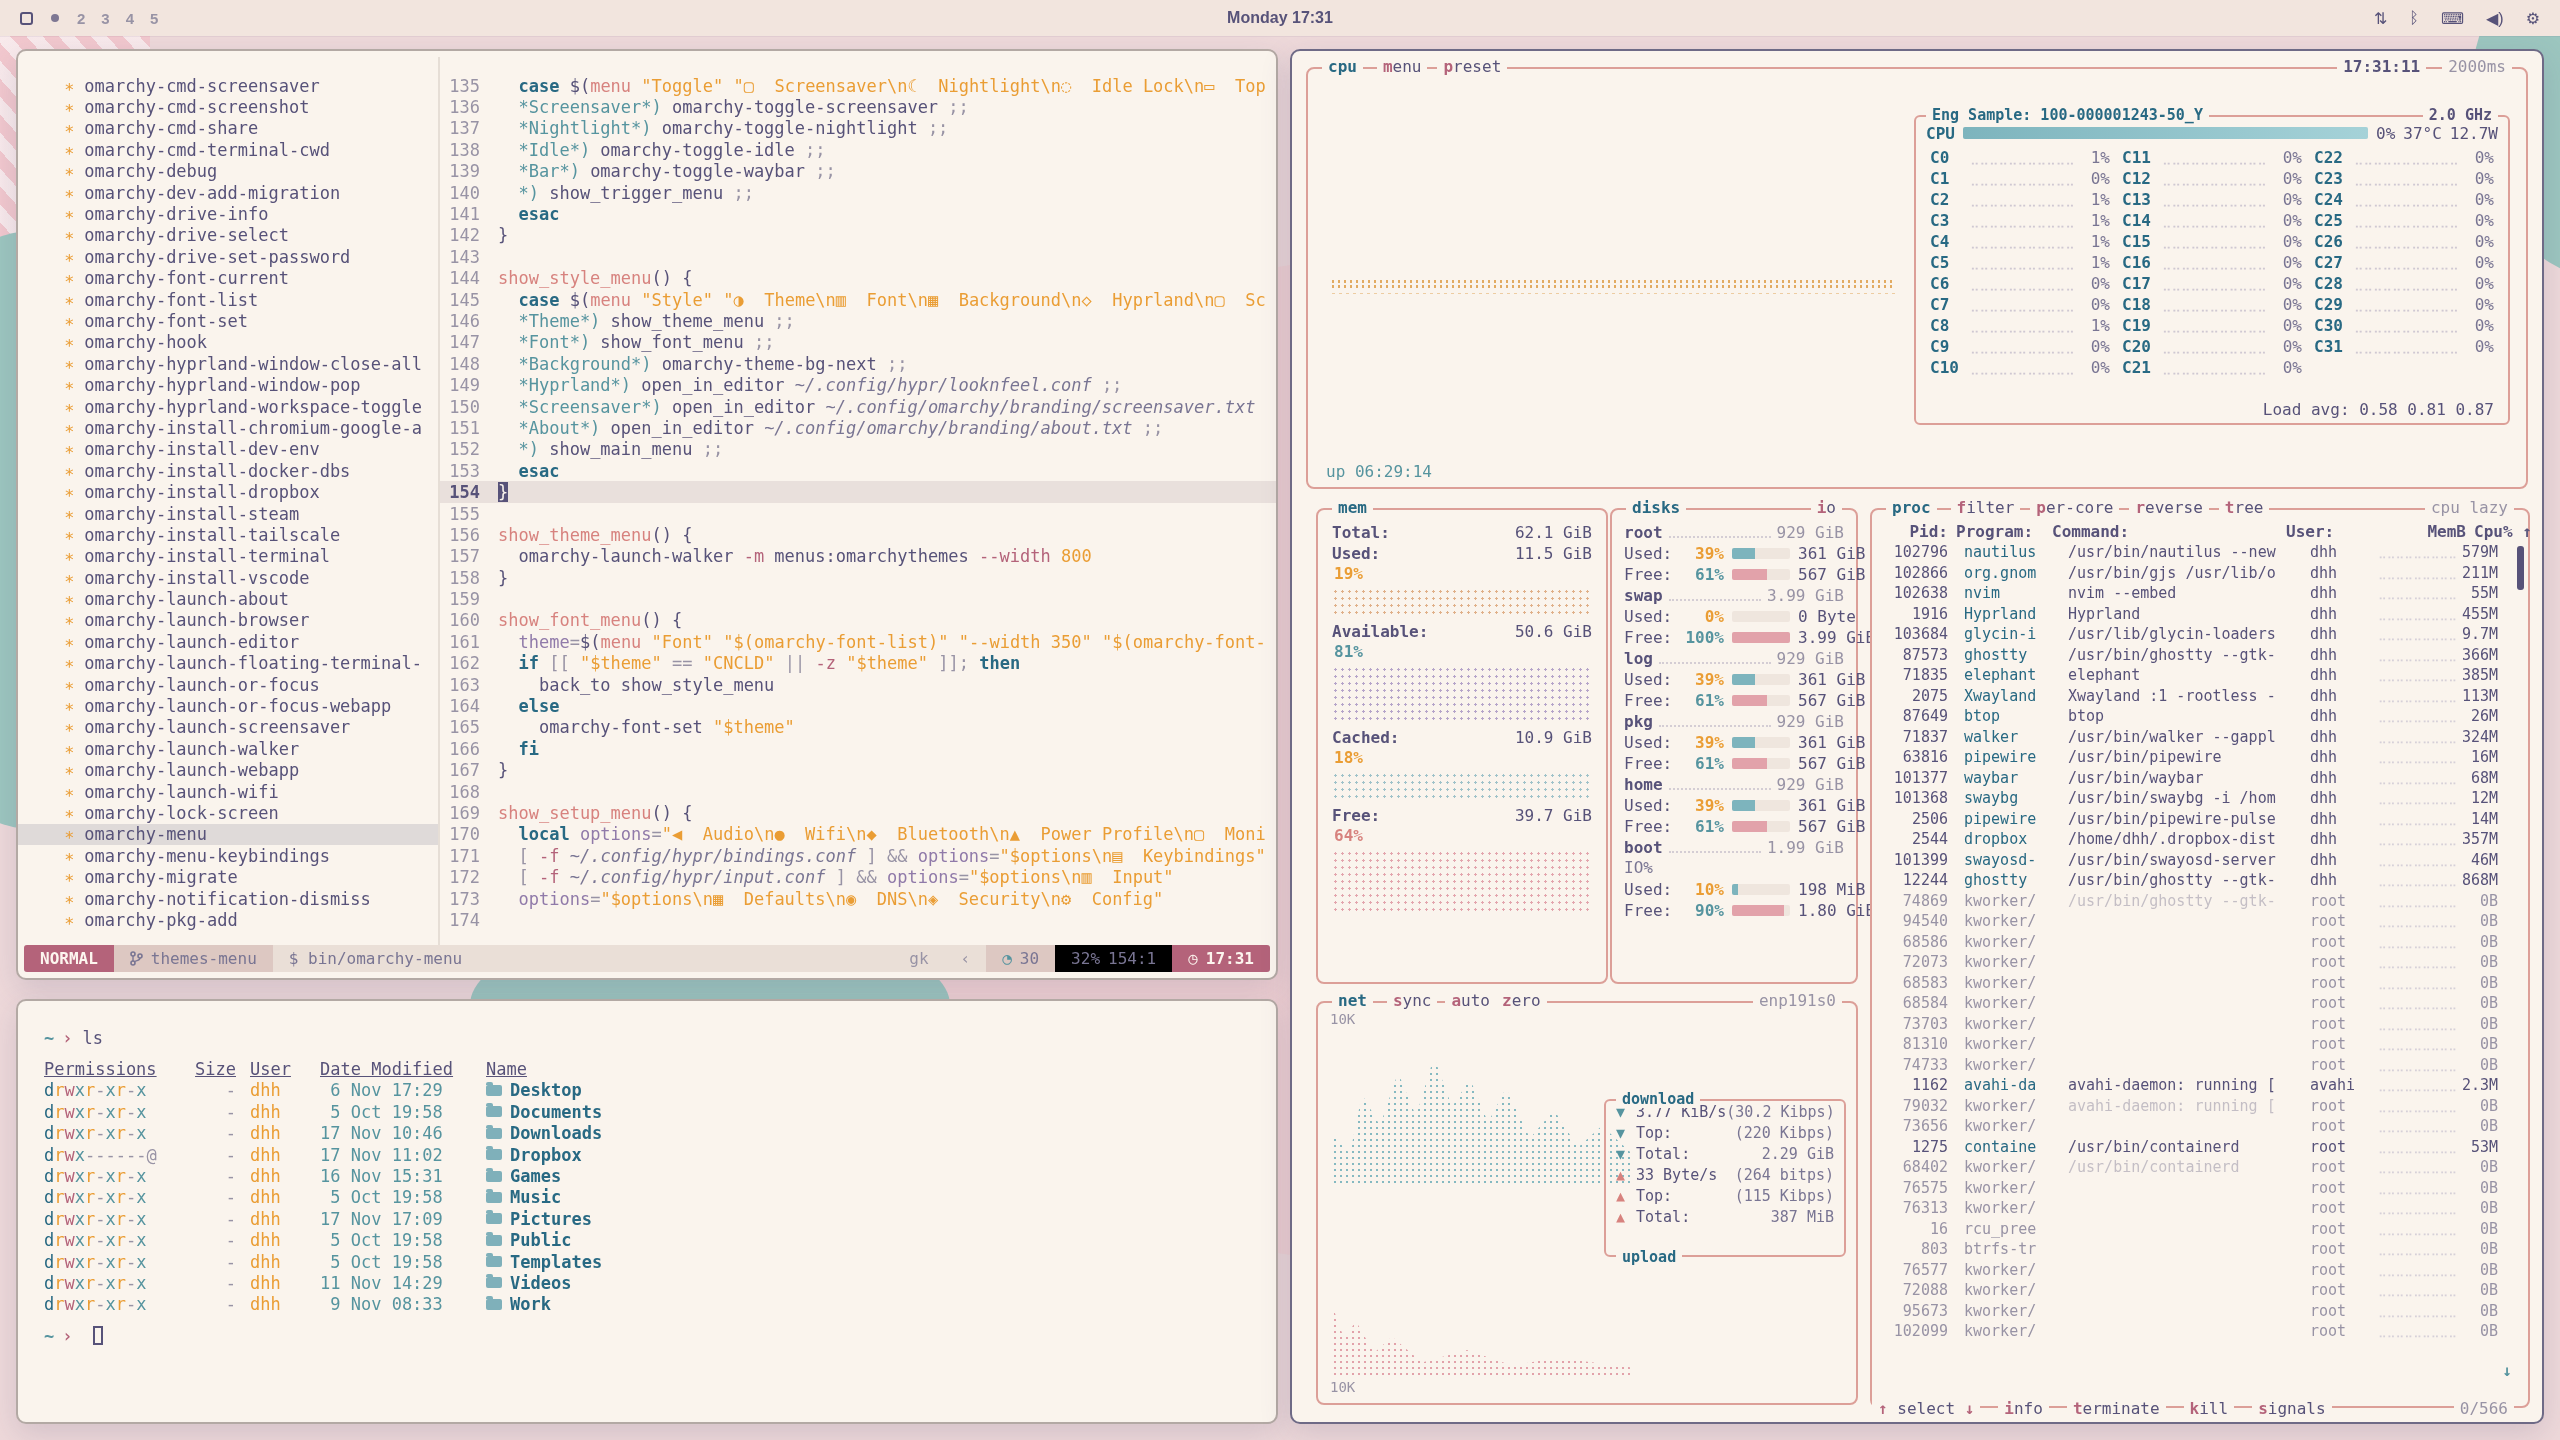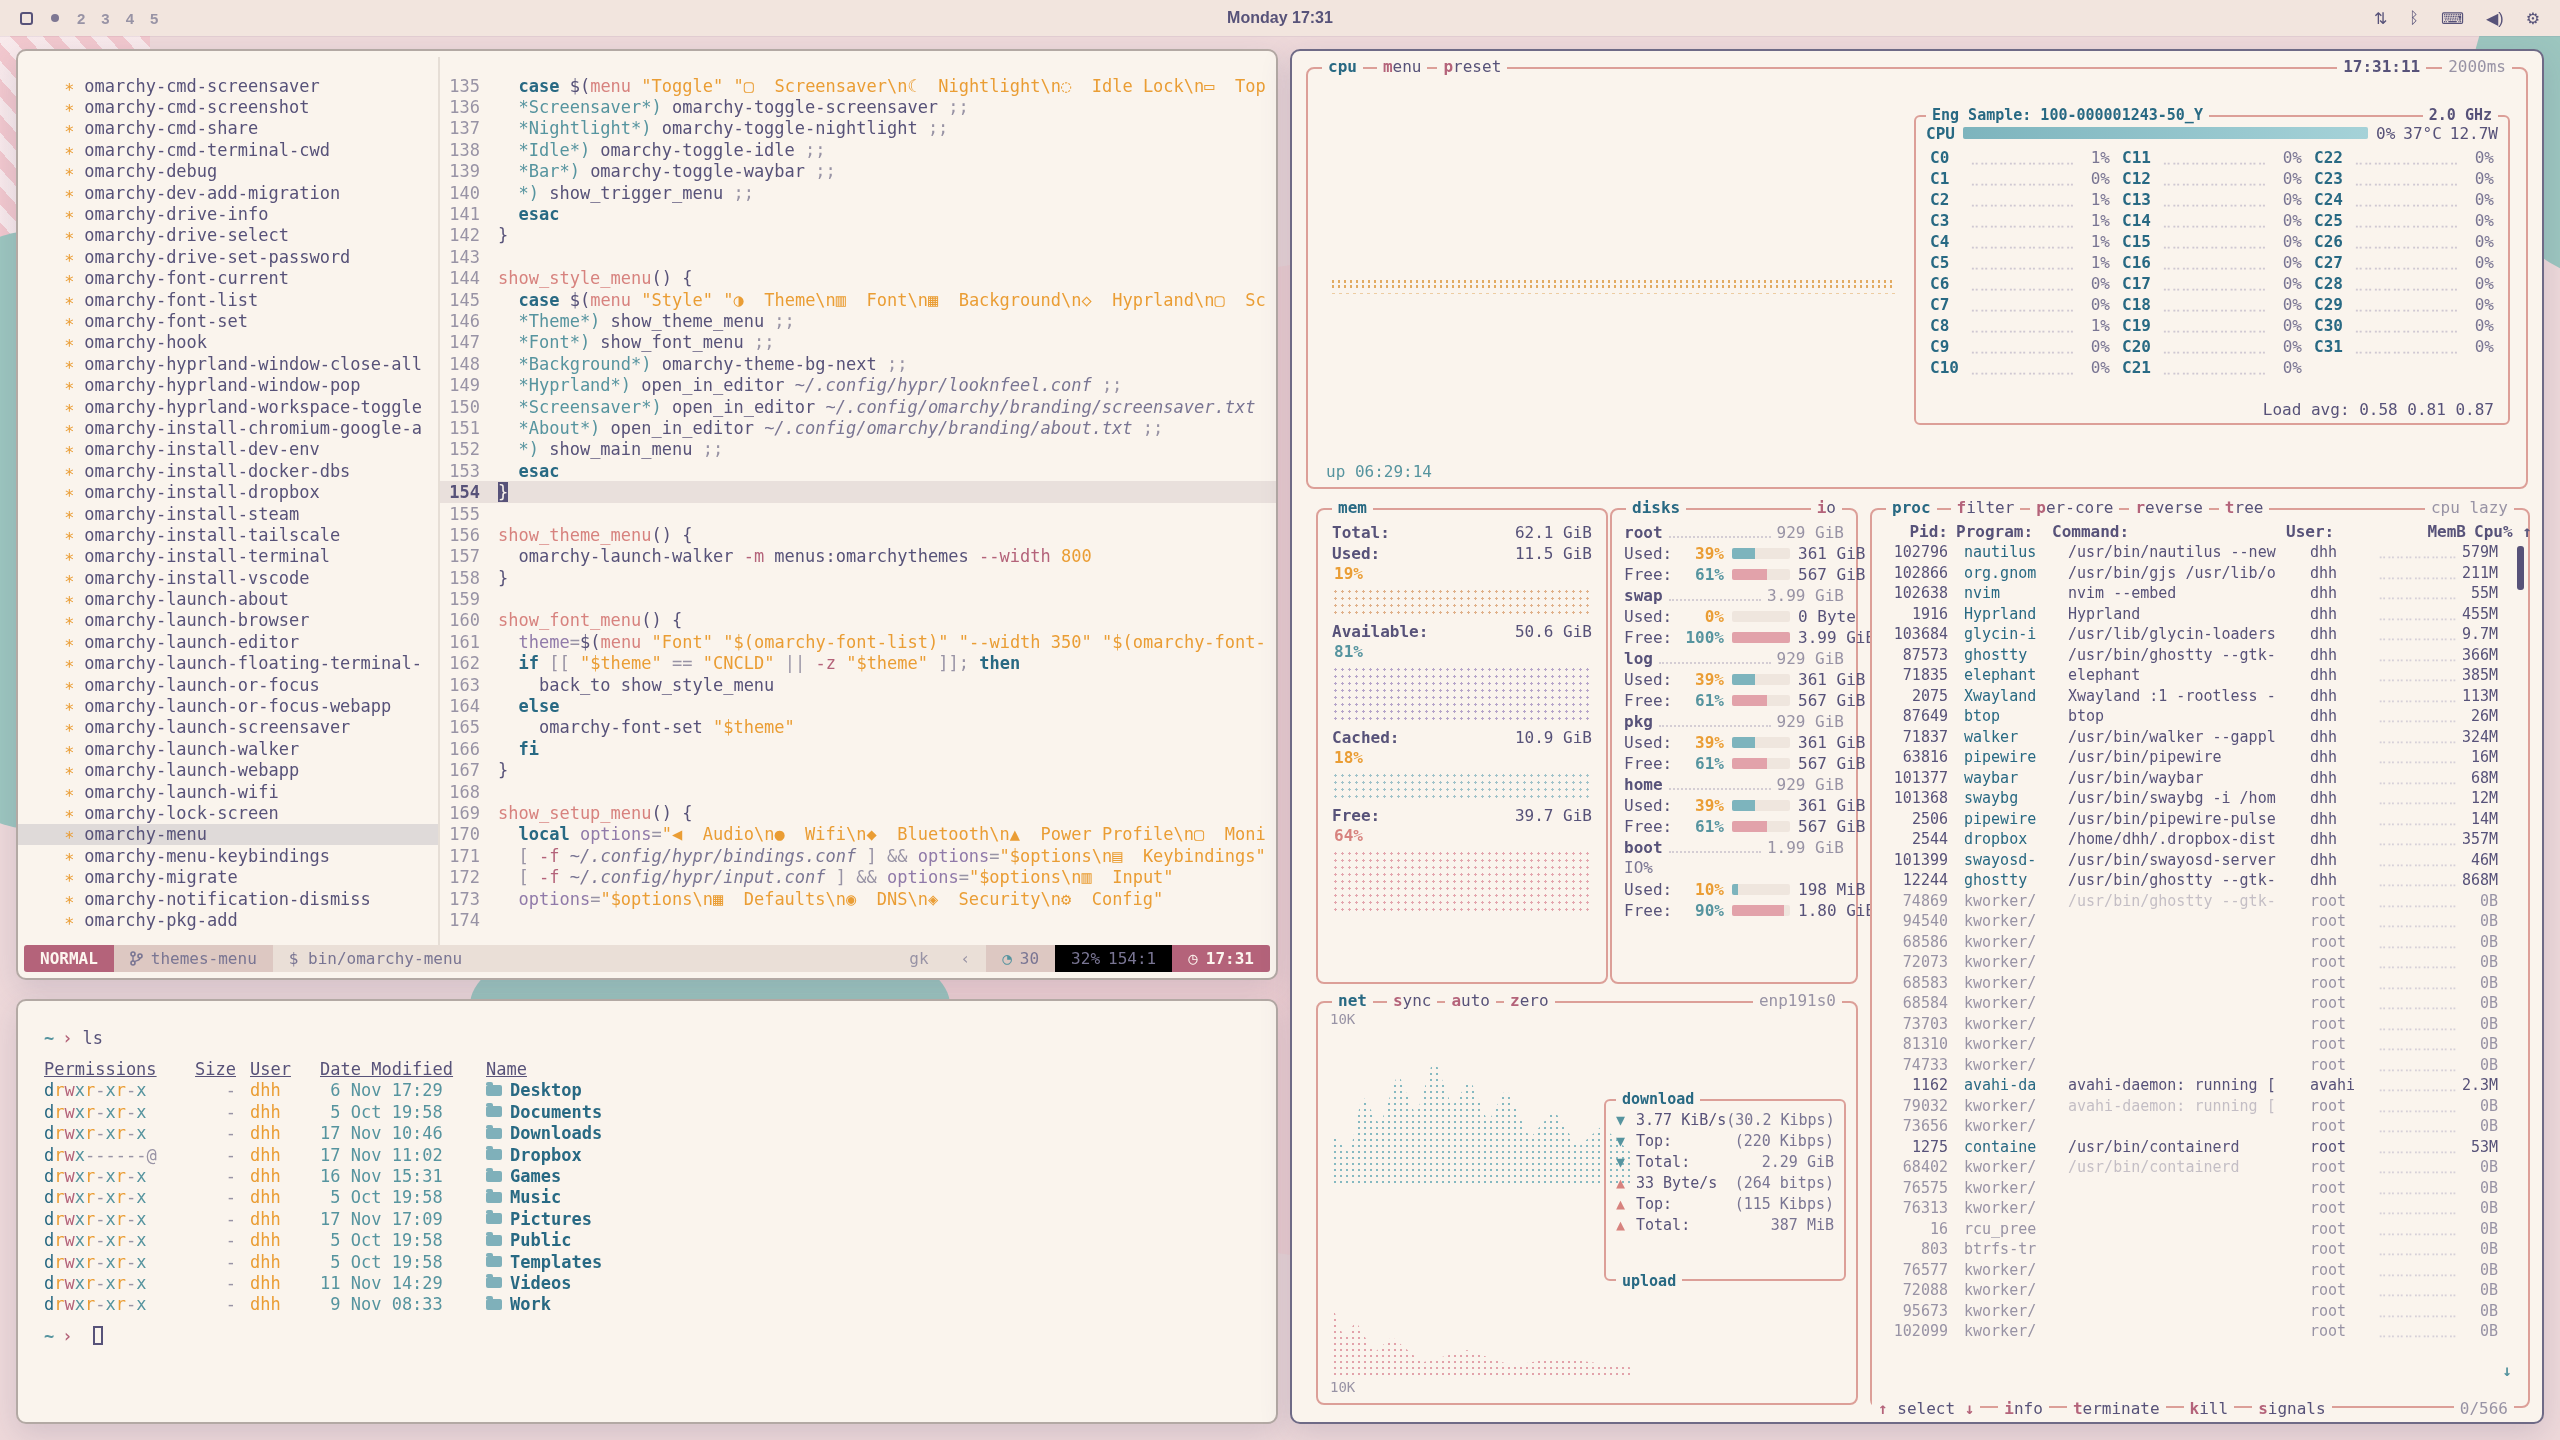--- a/index.html
+++ b/index.html
@@ -152,21 +152,21 @@
   #net-box{left:24px;top:950px;width:542px;height:404px}
   .net-scale{position:absolute;left:12px;color:var(--muted);font-size:14px}
   .ns-top{top:8px}.ns-bottom{bottom:8px}
   .netgraph{position:absolute;left:14px}
   .ng-down{top:26px;width:300px;height:156px;
     background-image:radial-gradient(#85b9c1 1.4px,transparent 1.5px);background-size:6px 6px;
     clip-path:polygon(0 100%,0 68%,6% 80%,10% 42%,16% 62%,22% 28%,28% 56%,34% 18%,40% 50%,46% 32%,52% 60%,58% 38%,66% 70%,74% 52%,82% 76%,90% 62%,100% 80%,100% 100%)}
   .ng-up{bottom:26px;width:300px;height:96px;
     background-image:radial-gradient(#e2a2aa 1.4px,transparent 1.5px);background-size:6px 6px;
     clip-path:polygon(0 100%,0 25%,4% 60%,8% 42%,14% 75%,20% 58%,30% 85%,45% 72%,60% 88%,75% 80%,100% 90%,100% 100%)}
-  #net-info{position:absolute;left:286px;top:96px;width:242px;height:182px;border:2px solid #dc9f98;border-radius:6px;padding-top:8px}
+  #net-info{position:absolute;left:286px;top:96px;width:242px;height:158px;border:2px solid #dc9f98;border-radius:6px;}
   .net-sub-title{position:absolute;top:-11px;left:10px;background:var(--base);padding:0 6px;color:var(--pine);font-weight:bold;font-size:15px}
   .net-sub-bottom{position:absolute;bottom:-11px;left:10px;background:var(--base);padding:0 6px;color:var(--pine);font-weight:bold;font-size:15px}
   .net-row{display:flex;align-items:center;height:21px;padding:0 10px;white-space:pre;font-size:15px}
   .net-arrow-d{color:var(--foam);width:20px;flex:none}
   .net-arrow-u{color:var(--rose);width:20px;flex:none}
   .net-main{flex:1;color:var(--text)}
   .net-extra{color:var(--subtle)}
   
   #proc-box{left:578px;top:457px;width:660px;height:900px;padding-top:10px}
   .proc-head{display:grid;grid-template-columns:64px 88px 226px 52px 120px 48px;column-gap:8px;
@@ -481,21 +481,21 @@
         <div class="disk-name"><span class="dn">boot</span><span class="dash"></span><span class="disk-size">1.99 GiB</span></div>
         <div class="disk-io">IO%</div>
         <div class="disk-usage"><span class="du-label">Used:</span><span class="du-pct u">10%</span><span class="bar"><i class="u" style="width: 10%;"></i></span><span class="du-val">198 MiB</span></div>
         <div class="disk-usage"><span class="du-label">Free:</span><span class="du-pct f">90%</span><span class="bar"><i class="f" style="width: 90%;"></i></span><span class="du-val">1.80 GiB</span></div>
       </div>
   </div>
 
   <div class="bbox" id="net-box">
     <div class="btitle-row">
       <span class="btitle">net</span>
-      <span id="net-btns"><span class="bbtn" style="margin-right: 8px;"><span class="key">s</span>ync</span><span class="bbtn" style="margin-right: 8px;"><span class="key">a</span>uto</span><span class="bbtn" style="margin-right: 8px;"><span class="key">z</span>ero</span></span>
+      <span id="net-btns"><span class="bbtn" style="margin-right: 8px;"><span class="key">s</span>ync</span><span class="bbtn" style=""><span class="key">a</span>uto</span><span class="bbtn" style="margin-right: 8px;"><span class="key">z</span>ero</span></span>
     </div>
     <div class="btop-right">
         <span class="btr-item btr-dim">enp191s0</span>
       </div>
     <span class="net-scale ns-top">10K</span>
     <span class="net-scale ns-bottom">10K</span>
     <div class="netgraph ng-down"></div>
     <div class="netgraph ng-up"></div>
     <div id="net-info">
       <span class="net-sub-title">download</span>

